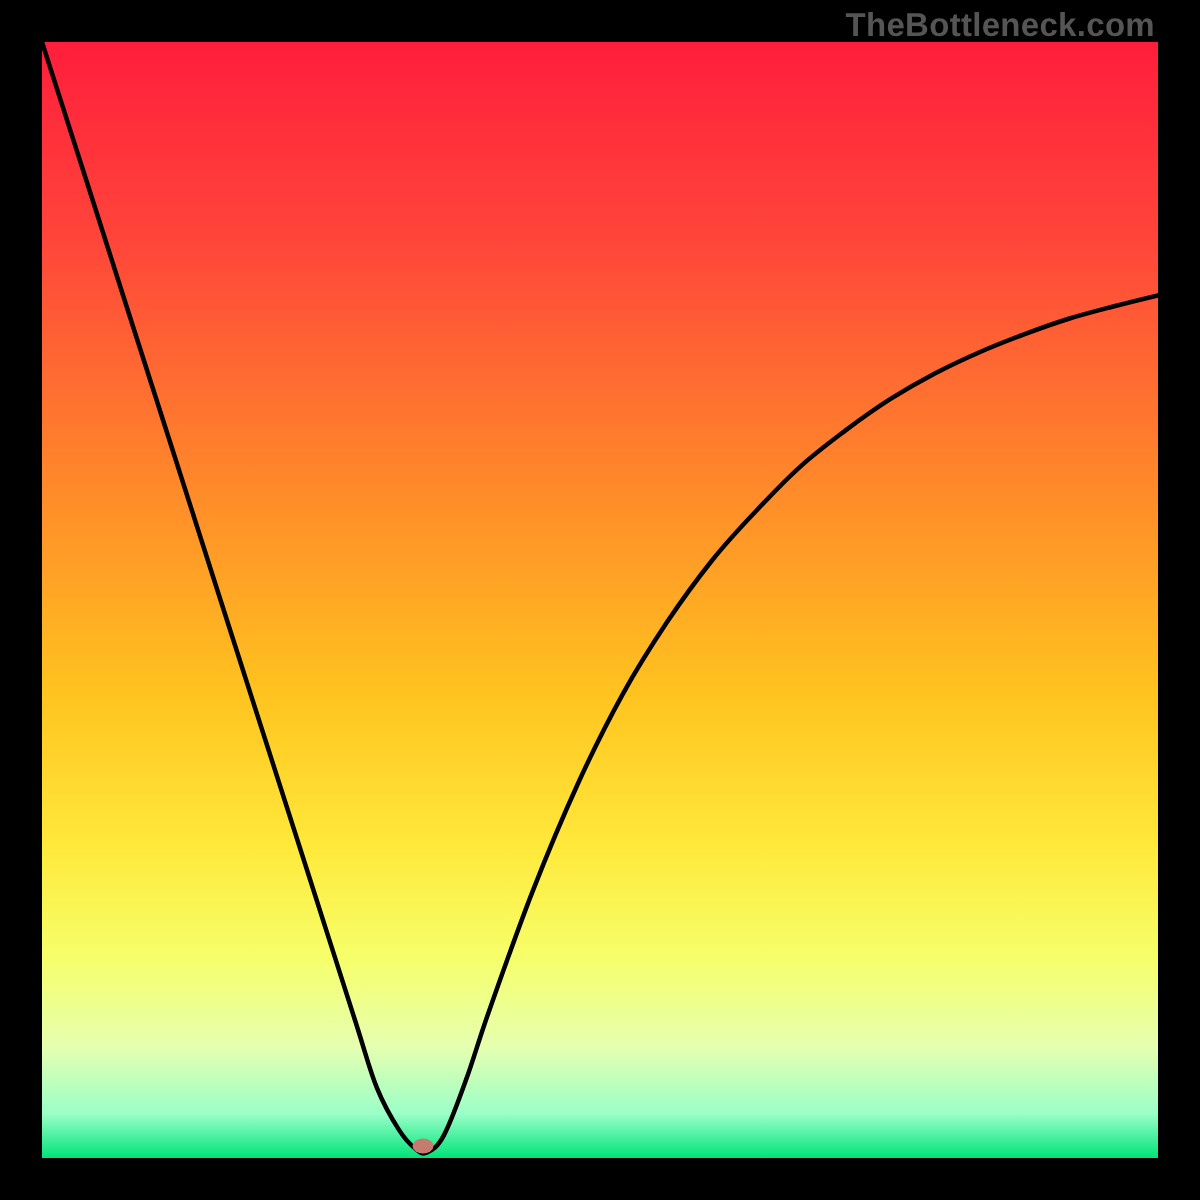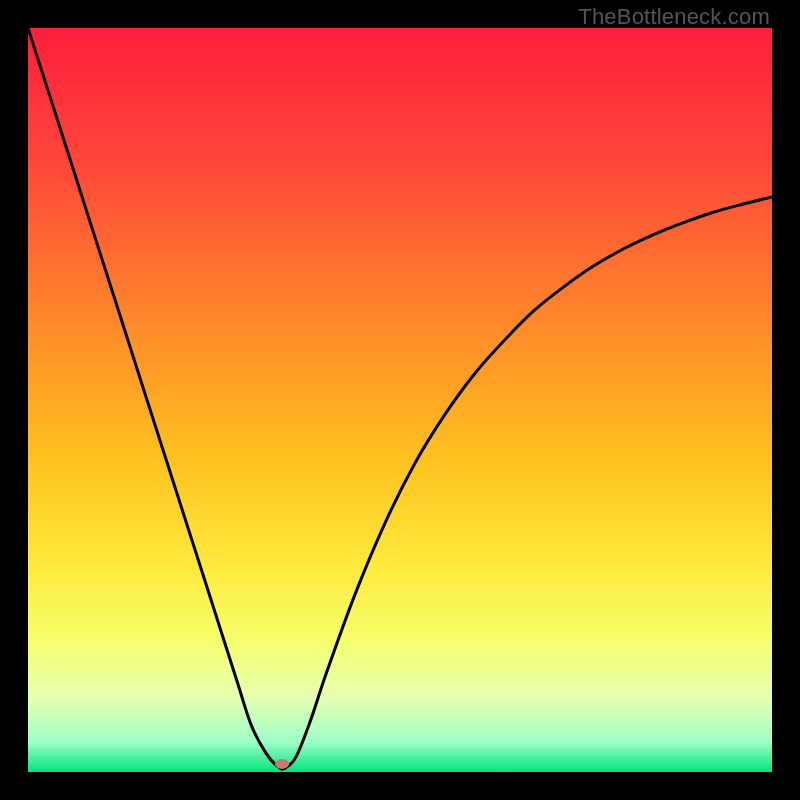--- a/index.html
+++ b/index.html
@@ -27,21 +27,21 @@
   .gradient {
     position: absolute;
     inset: 0;
   }
   .watermark {
     position: absolute;
     top: 4px;
     right: 30px;
     color: #555;
     font-size: 22px;
-    font-weight: 400;
+    font-weight: 700;
     letter-spacing: 0.2px;
   }
   svg.curve {
     position: absolute;
     inset: 0;
   }
   .marker {
     position: absolute;
     width: 14px;
     height: 10px;

